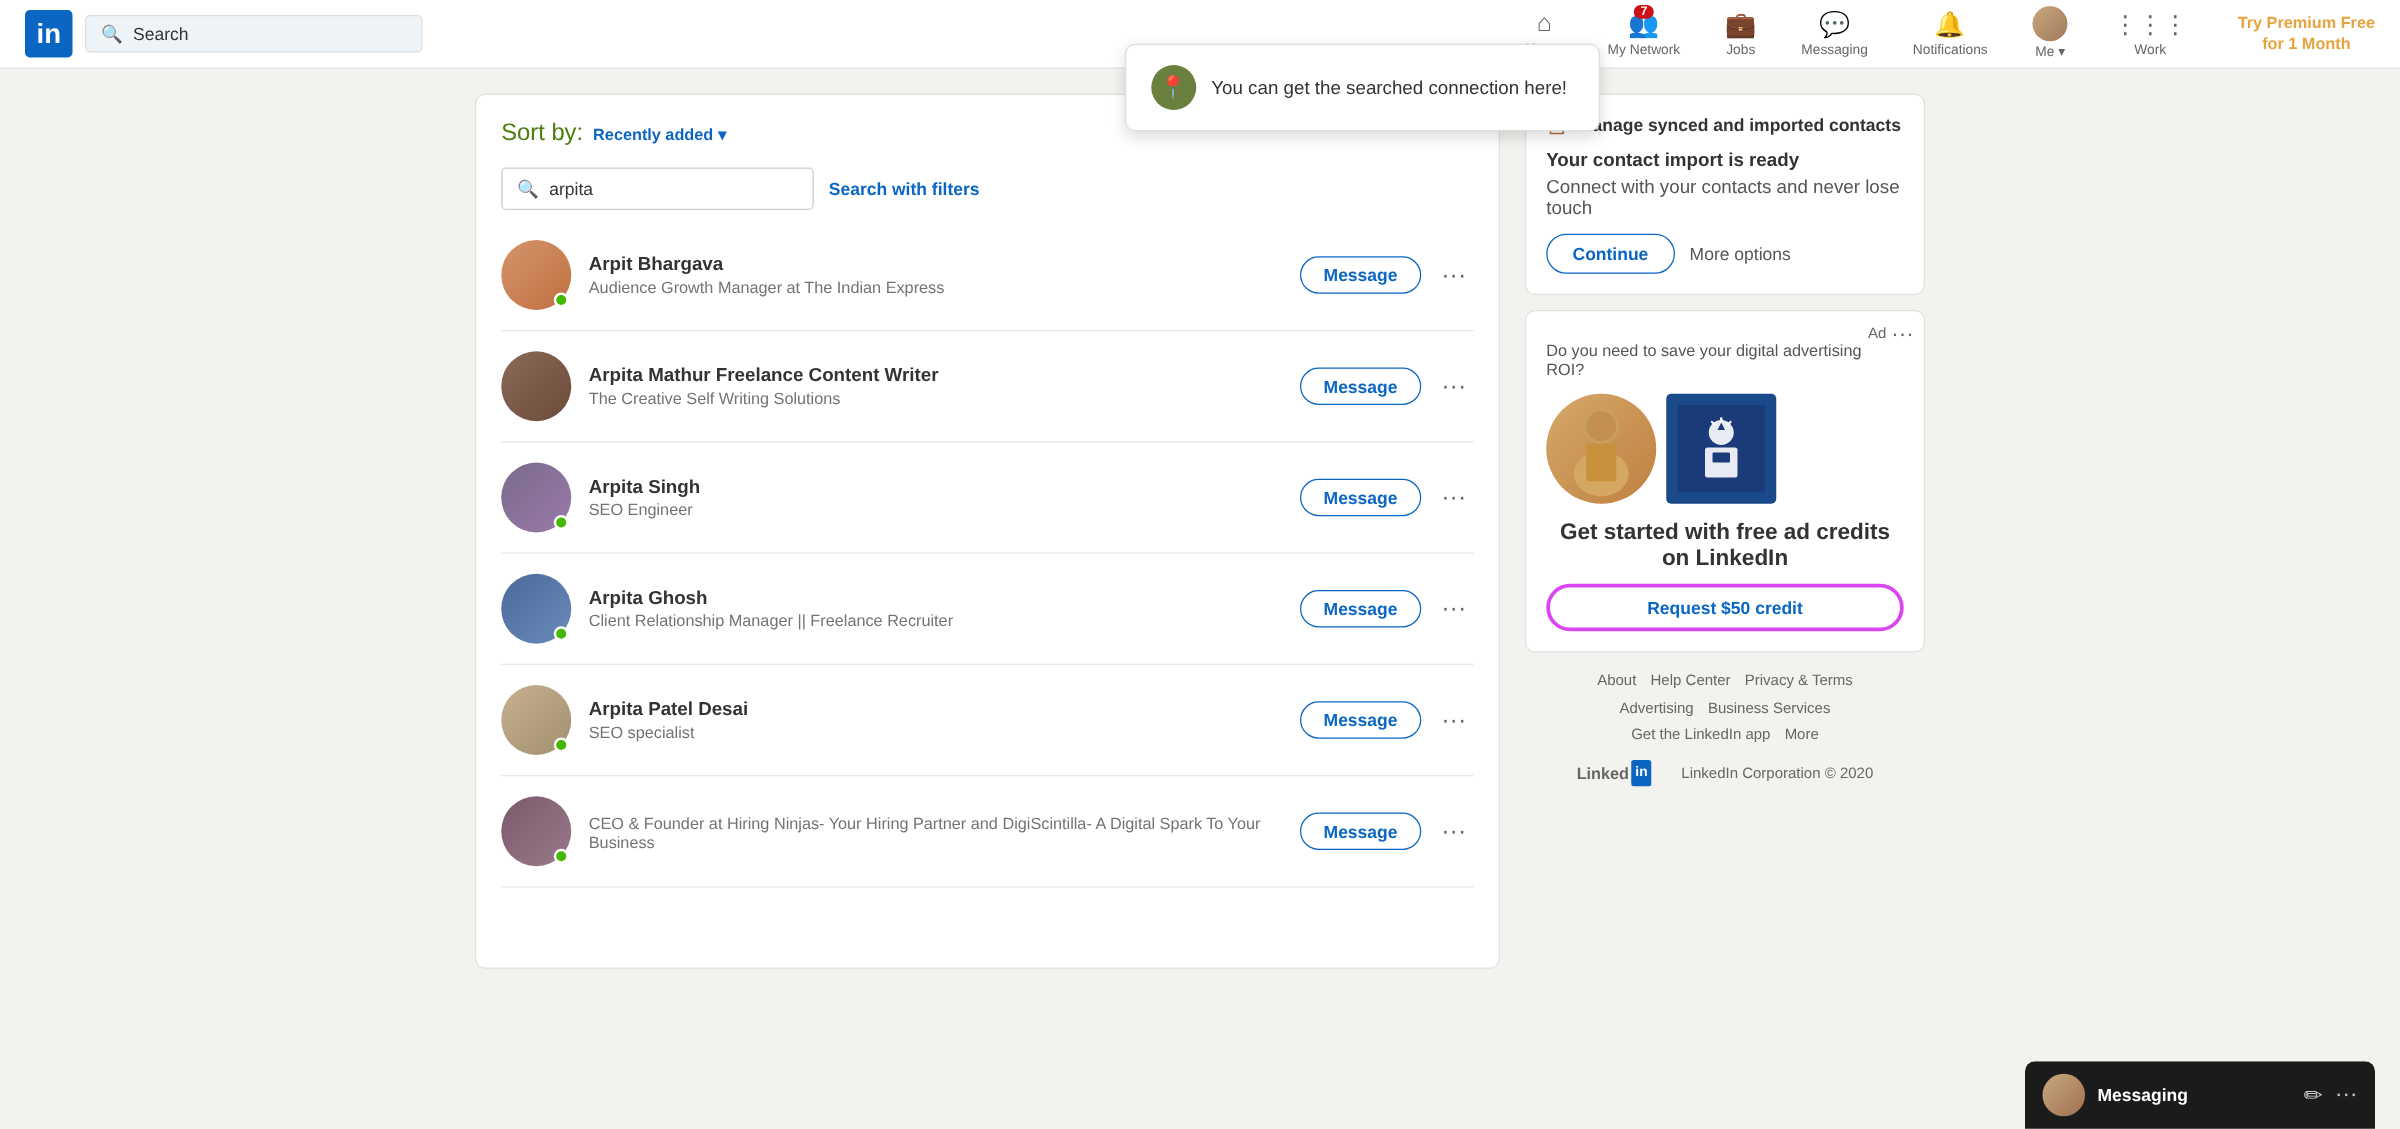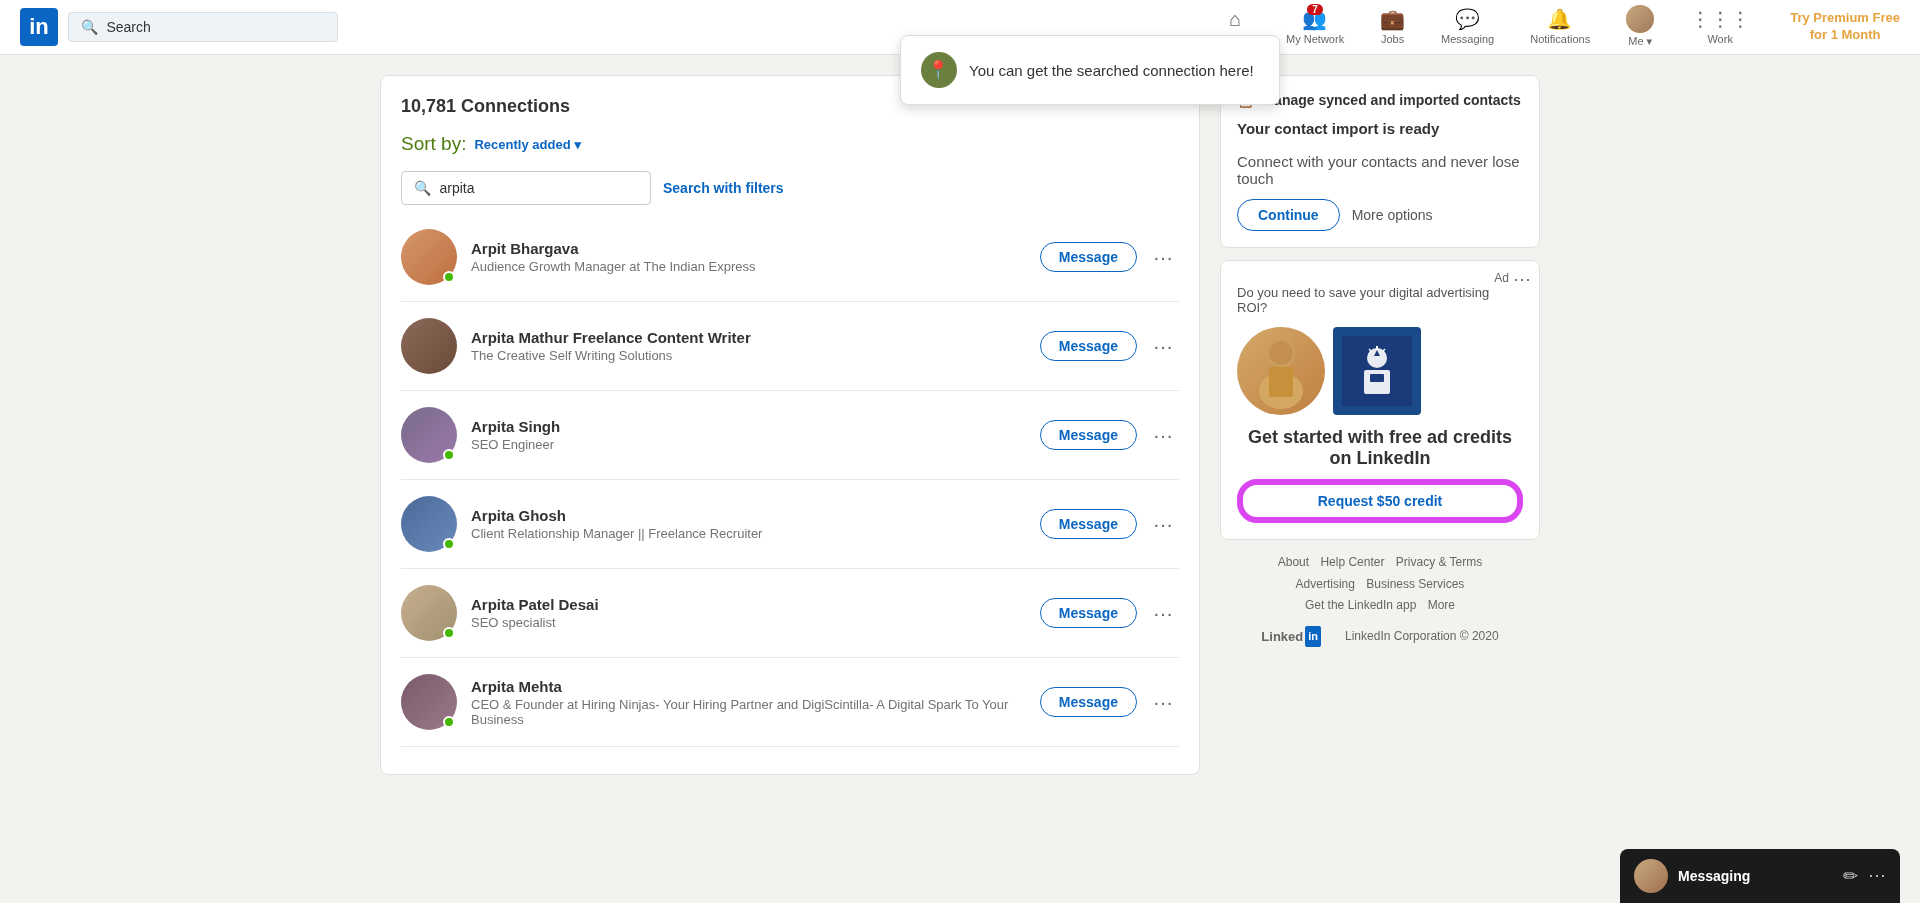--- a/index.html
+++ b/index.html
@@ -202,21 +202,21 @@
       display: flex; flex-direction: column; gap: 12px;
     }
     .contact-import-card {
       background: #fff; border: 1px solid #e0e0e0;
       border-radius: 8px; padding: 16px;
     }
     .import-header {
       display: flex; align-items: center; gap: 8px;
       font-size: 14px; font-weight: 600; color: #333; margin-bottom: 12px;
     }
-    .import-title { font-size: 15px; font-weight: 600; color: #333; margin-bottom: 16px; }
+    .import-title { font-size: 15px; font-weight: 600; color: #333; margin-bottom: 4px; }
     .import-subtitle { font-size: 15px; color: #555; margin-bottom: 12px; }
     .import-actions { display: flex; align-items: center; gap: 12px; }
     .continue-btn {
       border: 1px solid #0a66c2; color: #0a66c2;
       background: #fff; border-radius: 20px;
       padding: 7px 20px; font-size: 14px; font-weight: 600;
       cursor: pointer;
     }
     .more-options-text {
       font-size: 14px; color: #555; cursor: pointer;
@@ -244,21 +244,21 @@
     .ad-img-brand {
       width: 88px; height: 88px; border-radius: 4px;
       background: #1a4a8a;
       display: flex; align-items: center; justify-content: center;
     }
     .ad-cta-text {
       font-size: 18px; font-weight: 600; color: #333;
       text-align: center; margin-bottom: 10px;
     }
     .ad-cta-btn {
-      border: 6px solid #d946ef; color: #0a66c2;
+      border: 3px solid #d946ef; color: #0a66c2;
       background: #fff; border-radius: 20px;
       padding: 8px 20px; font-size: 14px; font-weight: 600;
       cursor: pointer; width: 100%;
     }
 
     
     .footer-links {
       font-size: 12px; color: #666; line-height: 1.8;
       text-align: center;
     }
@@ -352,23 +352,20 @@
 </nav>
 
 <div class="tooltip-box">
   <div class="tooltip-pin">📍</div>
   <span>You can get the searched connection here!</span>
 </div>
 
 <div class="main-layout">
 
   <div class="connections-panel">
-    <div class="panel-header">
-      <h2 class="connections-title">10,781 Connections</h2>
-    </div>
     <div class="sort-row">
       <span class="sort-label">Sort by:</span>
       <div class="sort-dropdown">
         <span>Recently added</span>
         <span>▾</span>
       </div>
     </div>
     <div class="search-bar-row">
       <div class="search-connections">
         <span>🔍</span>
@@ -450,21 +447,20 @@
         <div class="more-dots">···</div>
       </div>
     </div>
 
     <div class="connection-item">
       <div class="connection-avatar">
         <div class="avatar-img av6" style="width:56px;height:56px;border-radius:50%;"></div>
         <div class="online-dot"></div>
       </div>
       <div class="connection-info">
-        <div class="connection-name">Arpita Mehta</div>
         <div class="connection-title">CEO &amp; Founder at Hiring Ninjas- Your Hiring Partner and DigiScintilla- A Digital Spark To Your Business</div>
       </div>
       <div class="connection-actions">
         <button class="message-btn" style="border-color:#0a66c2;color:#0a66c2;font-weight:700;">Message</button>
         <div class="more-dots">···</div>
       </div>
     </div>
 
   </div>
 

